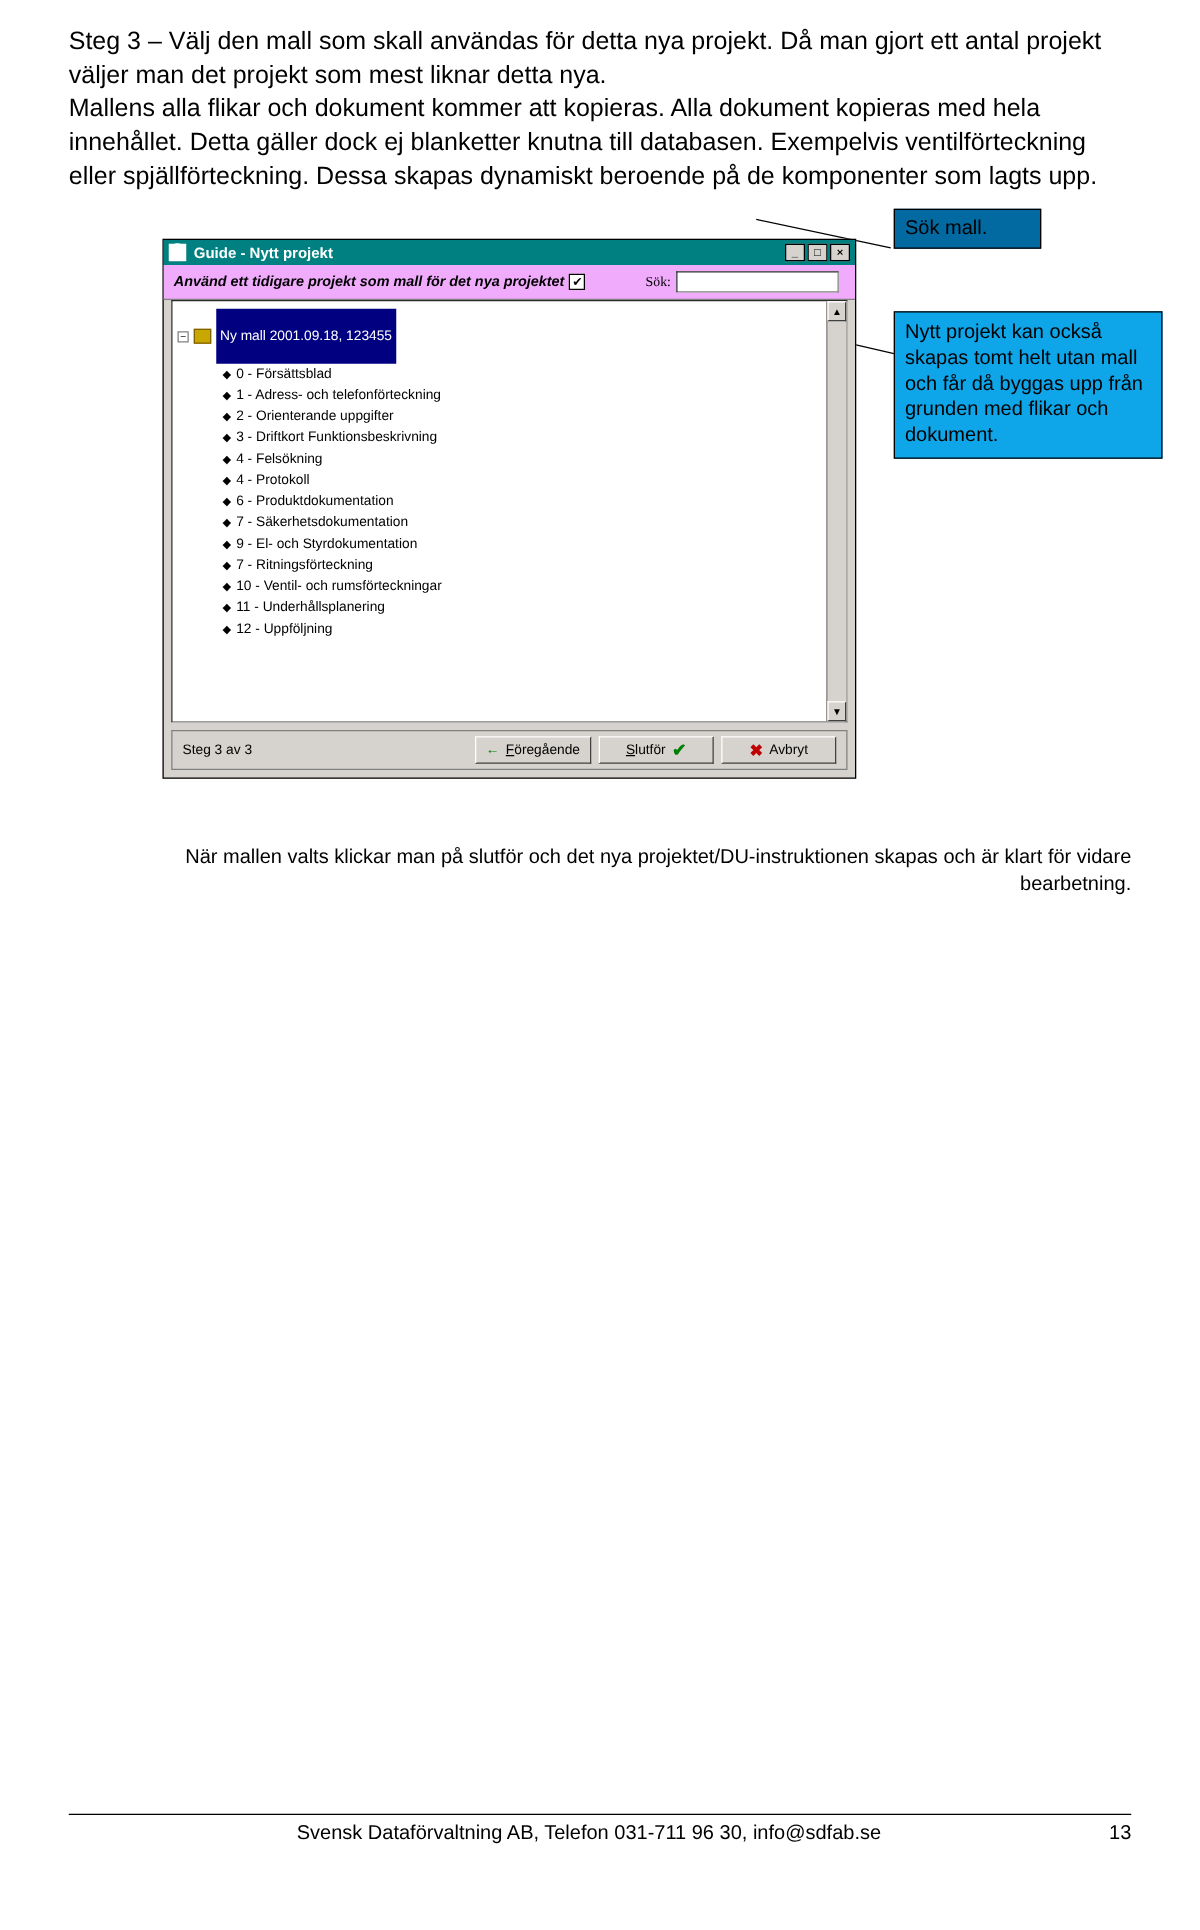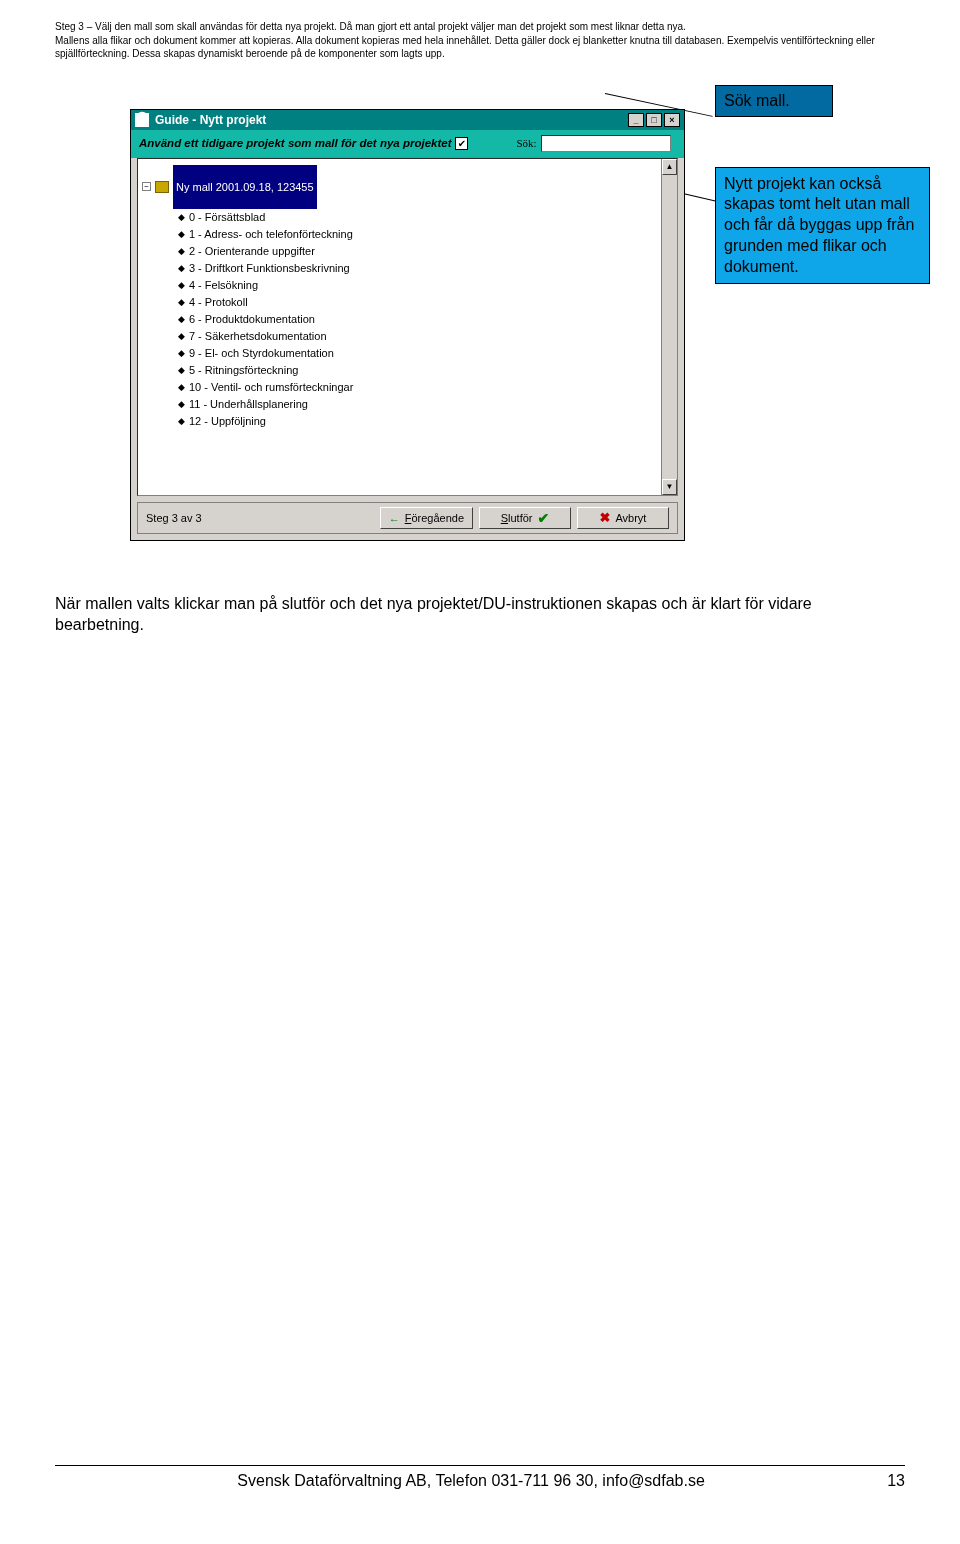--- a/index.html
+++ b/index.html
@@ -26,23 +26,23 @@
     font-weight: bold;
     font-size: 17px;
     margin-right: 8px;
   }
   .book-icon {
     width: 34px;
     height: 36px;
     margin-bottom: -2px;
   }
   .body-text {
-    font-size: 10px;
+    font-size: 20px;
     line-height: 1.35;
-    margin-bottom: 24px;
+    margin-bottom: 12px;
   }
   .figure-area {
     position: relative;
     width: 100%;
     height: 490px;
     margin-bottom: 18px;
   }
   
   .win {
     position: absolute;
@@ -71,21 +71,21 @@
   }
   .titlebar .t-spacer { flex: 1; }
   .titlebar .win-btn {
     width: 16px; height: 14px; background: #d6d3ce;
     border:1px solid #000; margin-left:2px;
     display:flex;align-items:center;justify-content:center;
     font-size:9px; color:#000; font-weight:bold;
   }
   .subbar {
     height: 28px;
-    background: #14b8a6;
+    background: #f0abfc;
     border-bottom: 1px solid #808080;
     display: flex;
     align-items: center;
     padding: 0 8px;
     gap: 4px;
   }
   .subbar .bold-it { font-weight: bold; font-style: italic; font-size: 11.5px; }
   .subbar .chk {
     width: 13px; height: 13px; background: #fff; border: 1px solid #000;
     display:flex;align-items:center;justify-content:center;font-size:10px;
@@ -183,25 +183,26 @@
     height: 1px;
     background: #000;
   }
   .line1 { left: 550px; top: 8px; width: 110px; transform: rotate(12deg); transform-origin: left center; }
   .line2 { left: 420px; top: 60px; width: 250px; transform: rotate(13deg); transform-origin: left center; }
 
   .body-text2 {
     font-size: 16px;
     line-height: 1.35;
     margin-top: 10px;
+    text-align: right;
   }
 
   .footer {
     position: absolute;
-    left: 55px; right: 55px; bottom: 54px;
+    left: 55px; right: 55px; bottom: 68px;
   }
   .footer-line {
     border-top: 1.5px solid #000;
     margin-bottom: 6px;
   }
   .footer-row {
     display: flex;
     justify-content: space-between;
     font-size: 16px;
   }
@@ -277,21 +278,21 @@
           <div class="item">
               <span class="diamond">◆</span>
               <span>7 - Säkerhetsdokumentation</span>
             </div>
           <div class="item">
               <span class="diamond">◆</span>
               <span>9 - El- och Styrdokumentation</span>
             </div>
           <div class="item">
               <span class="diamond">◆</span>
-              <span>5 - Ritningsförteckning</span>
+              <span>7 - Ritningsförteckning</span>
             </div>
           <div class="item">
               <span class="diamond">◆</span>
               <span>10 - Ventil- och rumsförteckningar</span>
             </div>
           <div class="item">
               <span class="diamond">◆</span>
               <span>11 - Underhållsplanering</span>
             </div>
           <div class="item">

